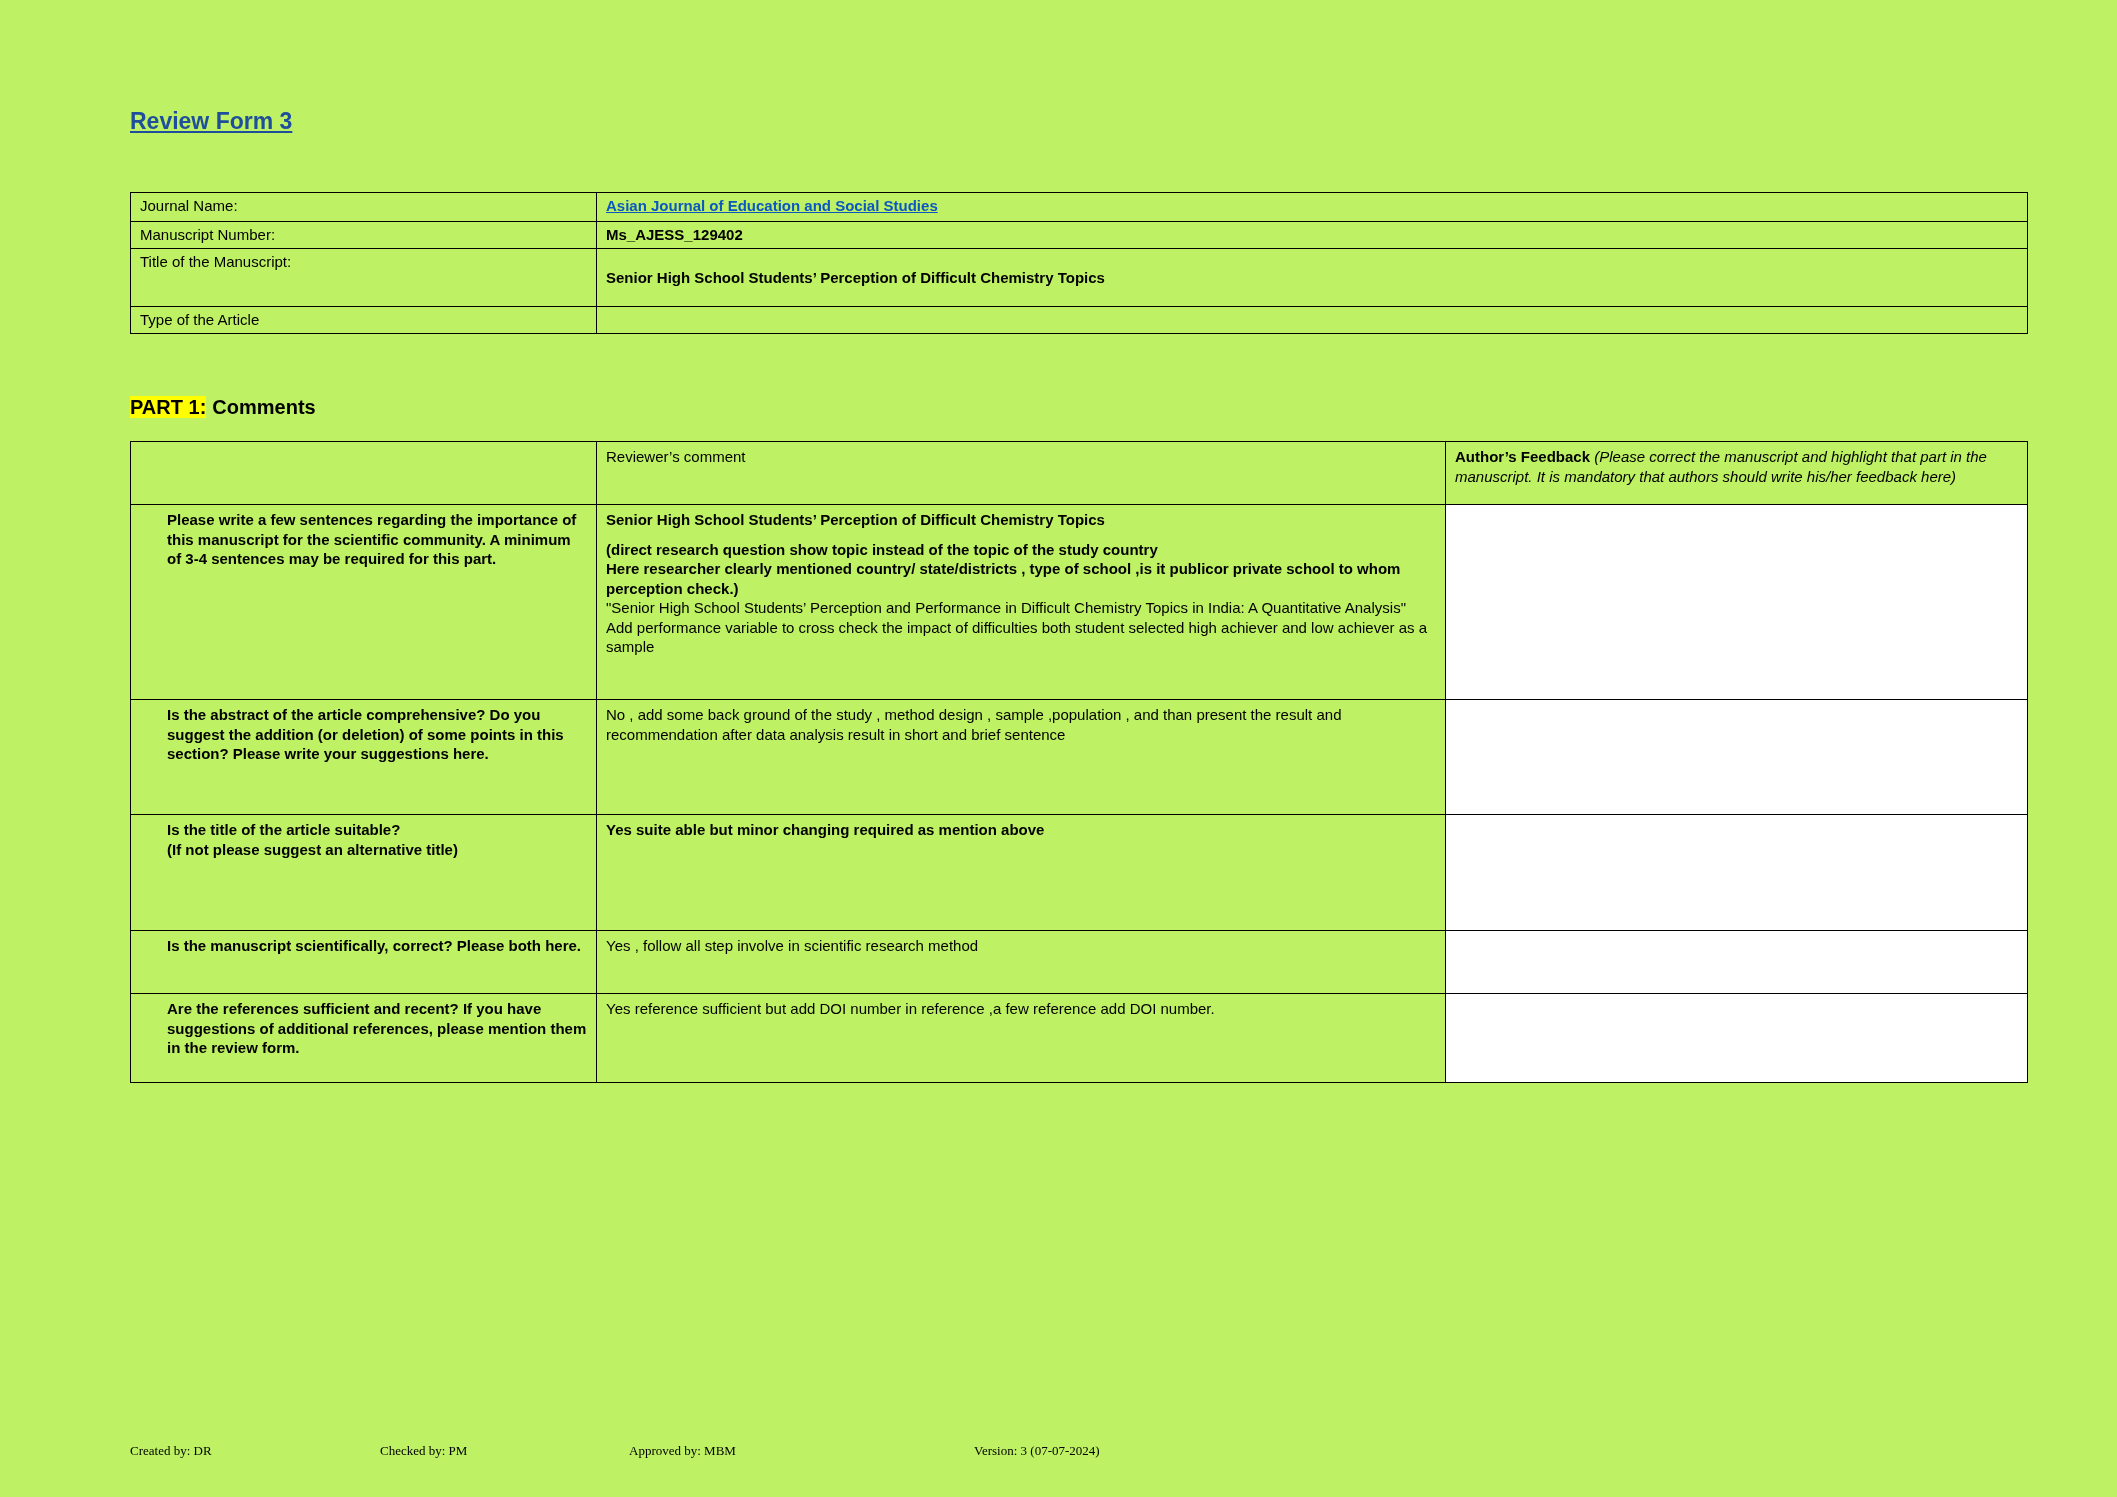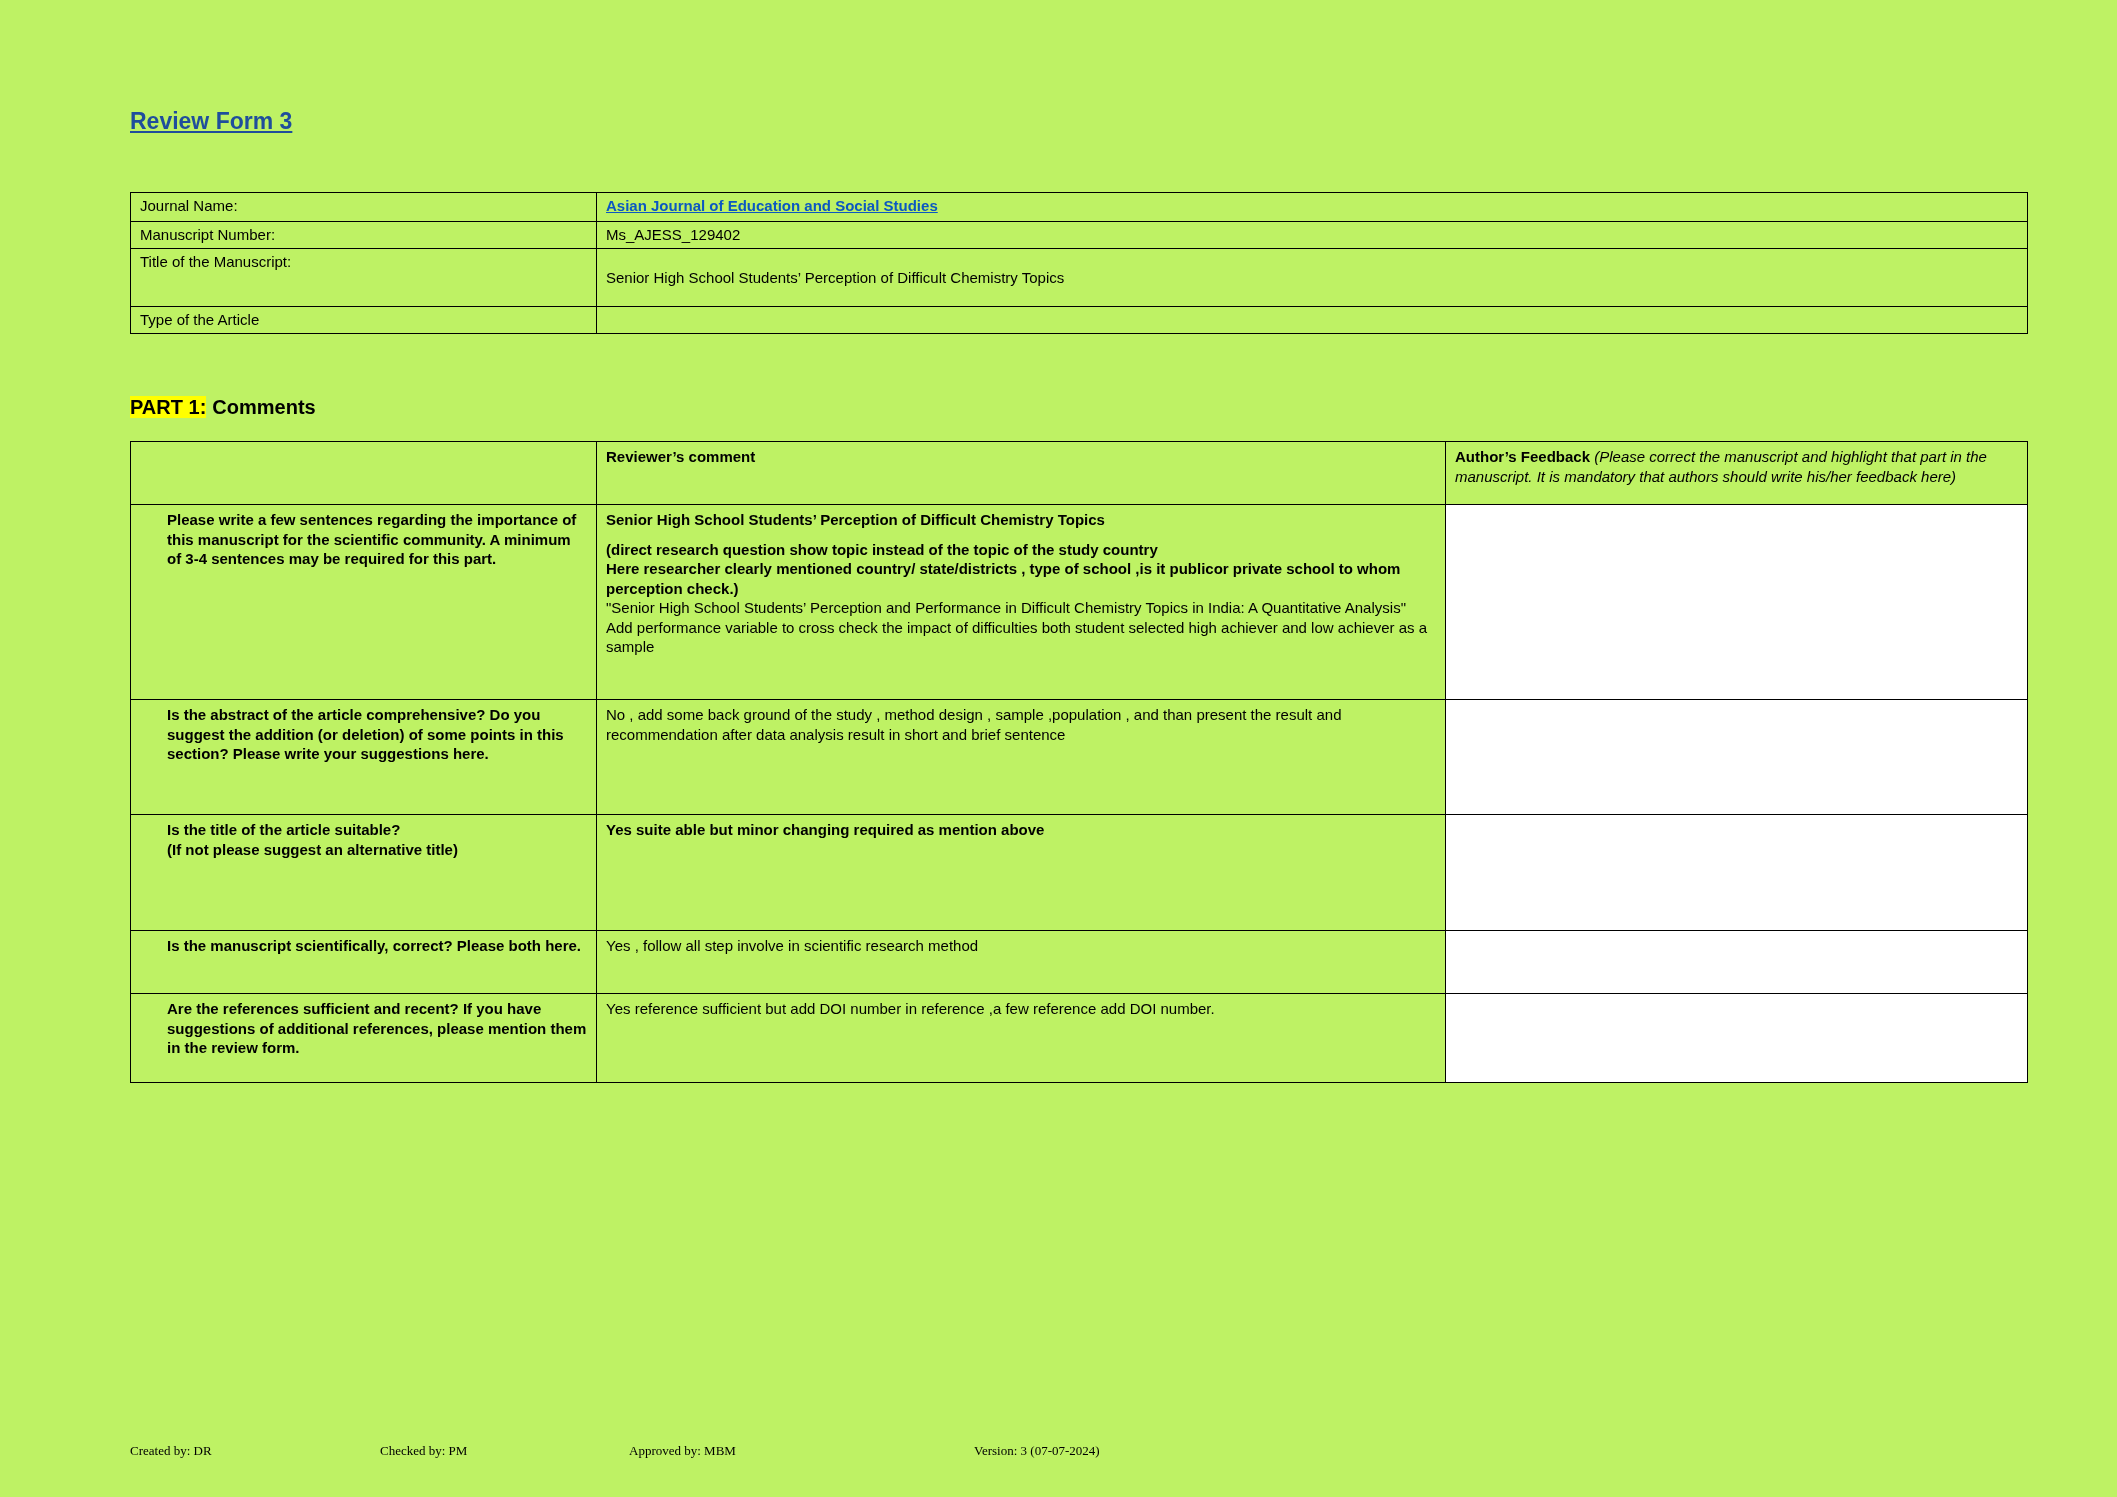--- a/index.html
+++ b/index.html
@@ -27,21 +27,21 @@
   td { border: 1px solid #000000; vertical-align: top; font-size: 15px; line-height: 1.3; }
 
   .header-table {
     position: absolute;
     left: 130px;
     top: 192px;
     width: 1897px;
   }
   .header-table td { padding: 3px 9px; }
   .header-table .lbl { font-weight: normal; }
-  .header-table .val { font-weight: normal; }
+  .header-table .val { font-weight: bold; }
   .journal-link {
     color: #0B57C2;
     font-weight: bold;
     text-decoration: underline;
     cursor: pointer;
   }
   .manuscript-title-cell { vertical-align: middle; }
 
   .part1-line {
     position: absolute;
@@ -54,21 +54,21 @@
   .part1-title { margin-left: 6px; }
 
   .comments-table {
     position: absolute;
     left: 130px;
     top: 441px;
     width: 1897px;
   }
   .comments-table td { padding: 5px 9px; }
   .comments-table .q-cell { font-weight: bold; padding-left: 36px; white-space: pre-line; }
-  .hdr-reviewer { font-weight: bold; }
+  .hdr-reviewer { font-weight: normal; }
   .hdr-author-bold { font-weight: bold; }
   .hdr-author-italic { font-style: italic; font-weight: normal; margin-top: 7px; }
   .bold { font-weight: bold; }
   .pre { white-space: pre-line; }
   .gap-top { margin-top: 10px; }
   .indent { padding-left: 42px; }
   .feedback-cell { background: #ffffff; }
 
   .footer { position: absolute; top: 1443px; left: 0; width: 100%; font-family: "Liberation Serif", serif; font-size: 13px; }
   .footer span { position: absolute; white-space: nowrap; }

